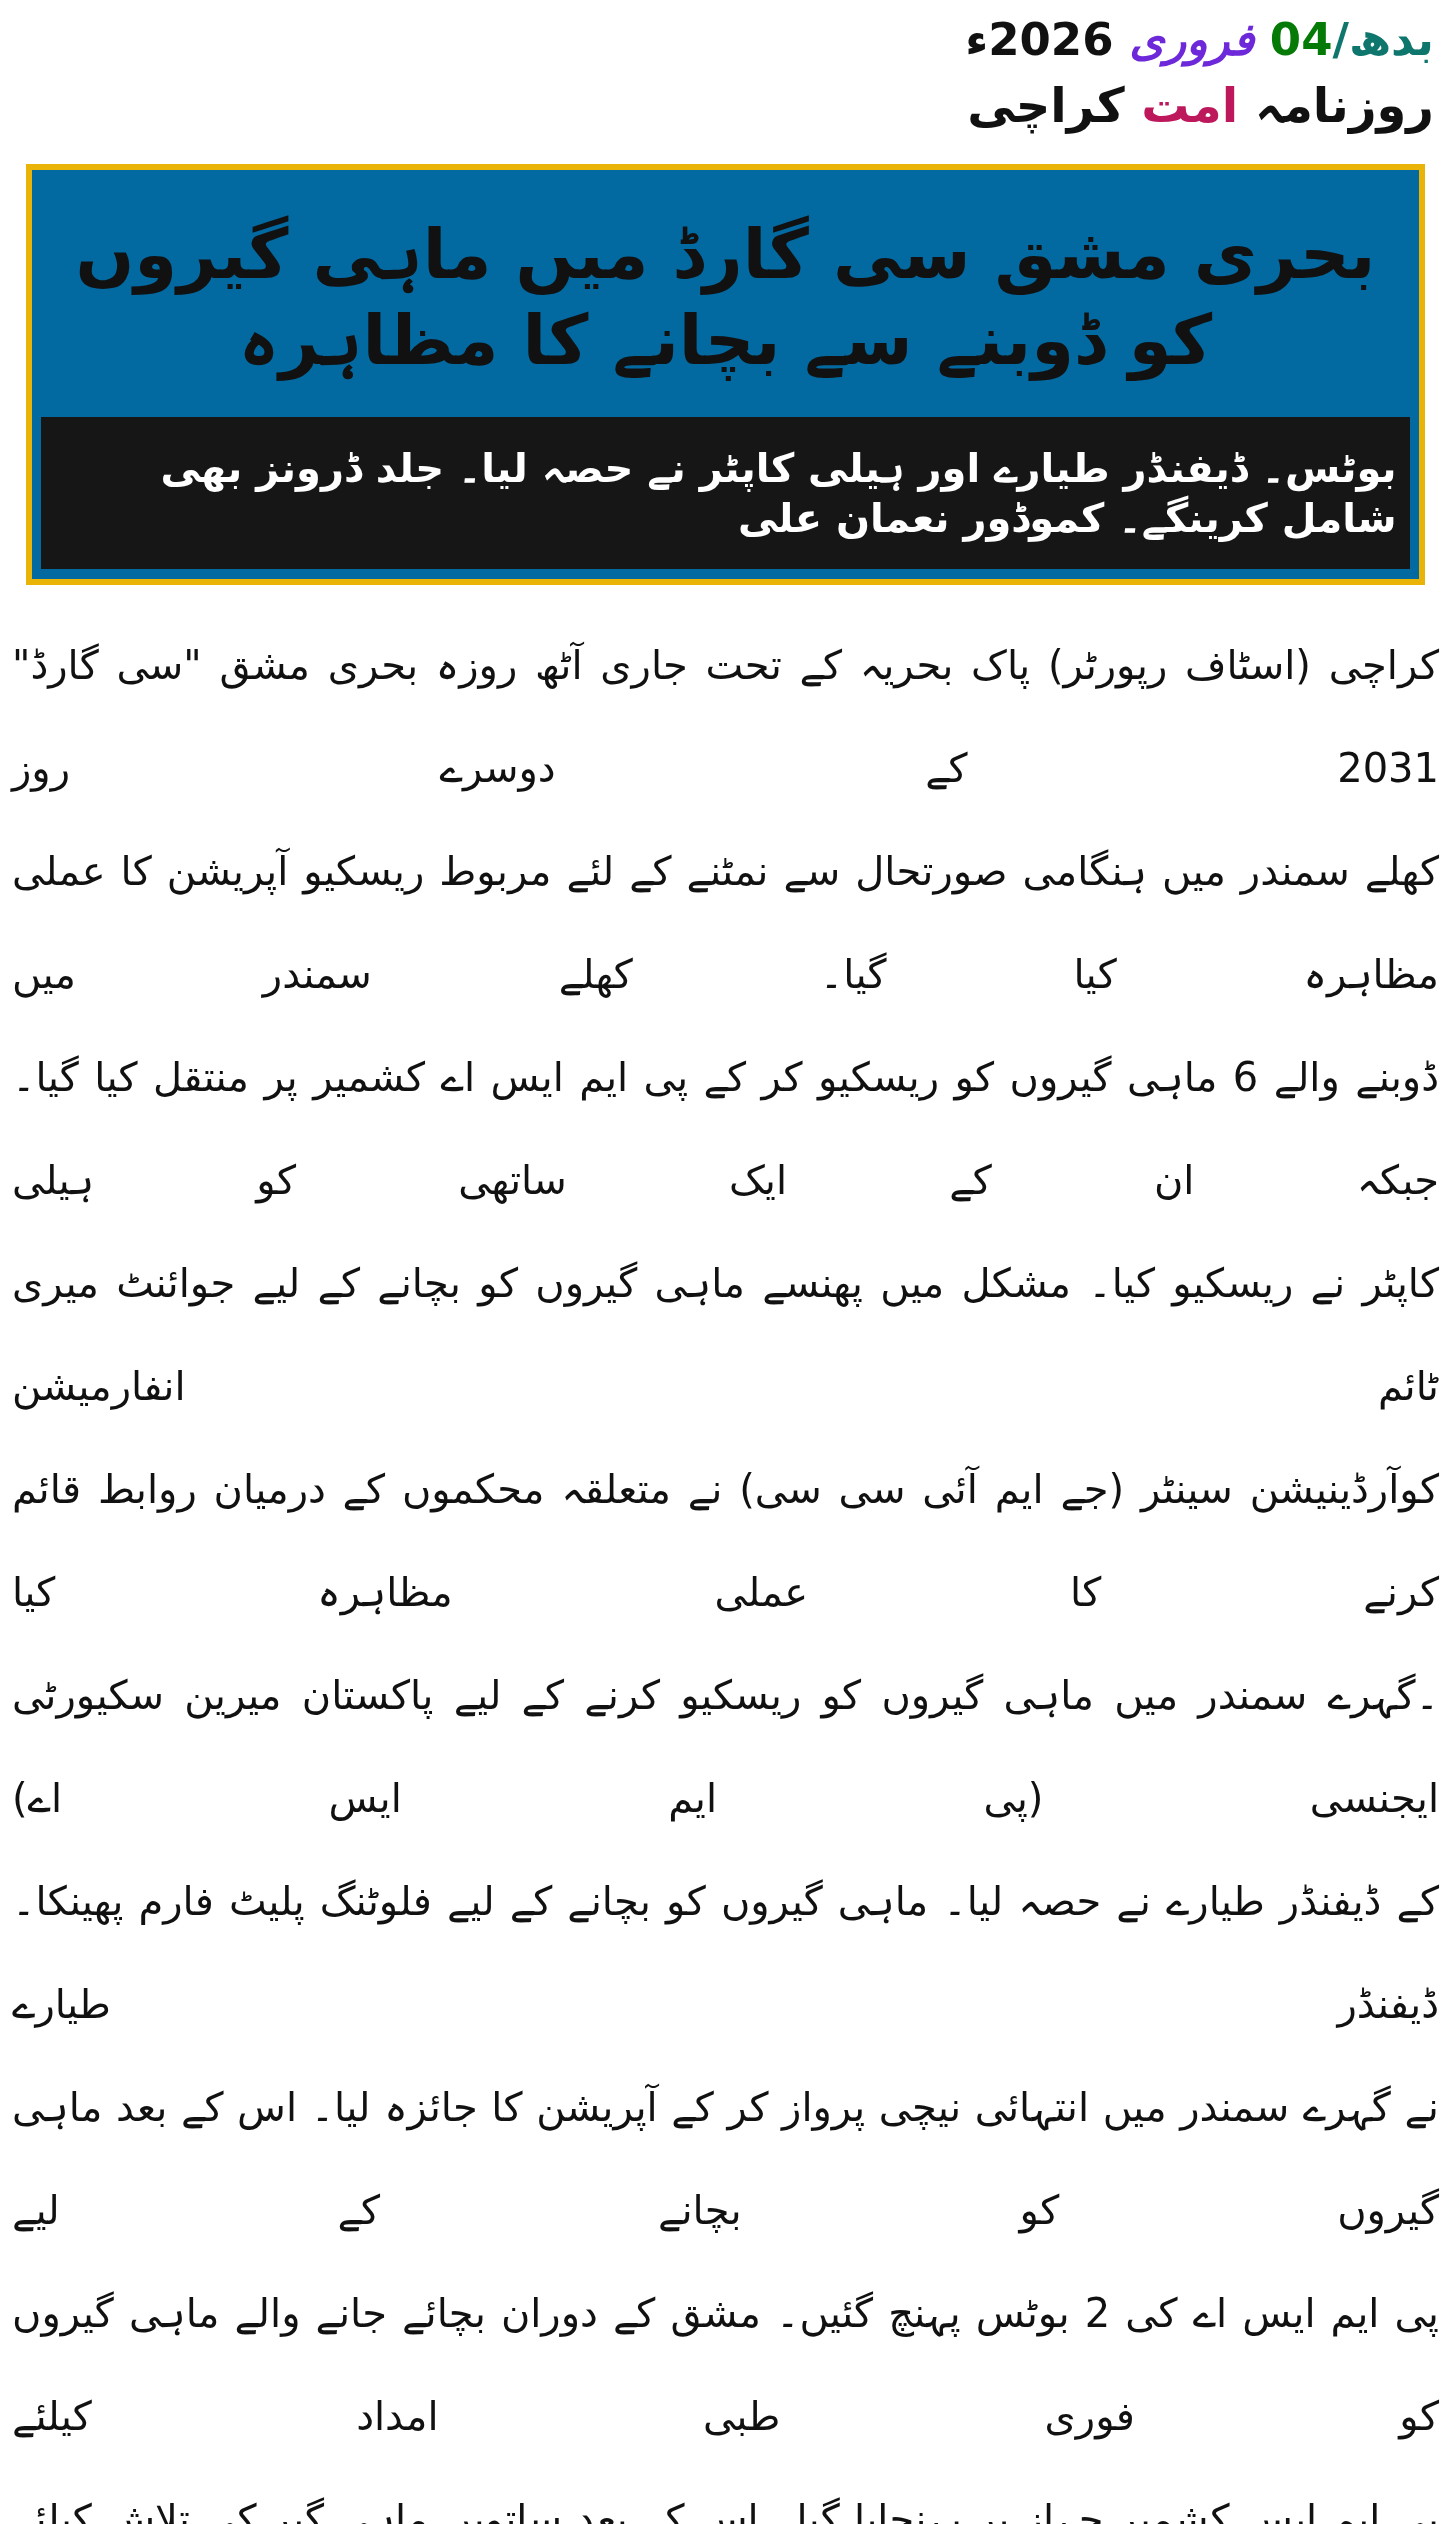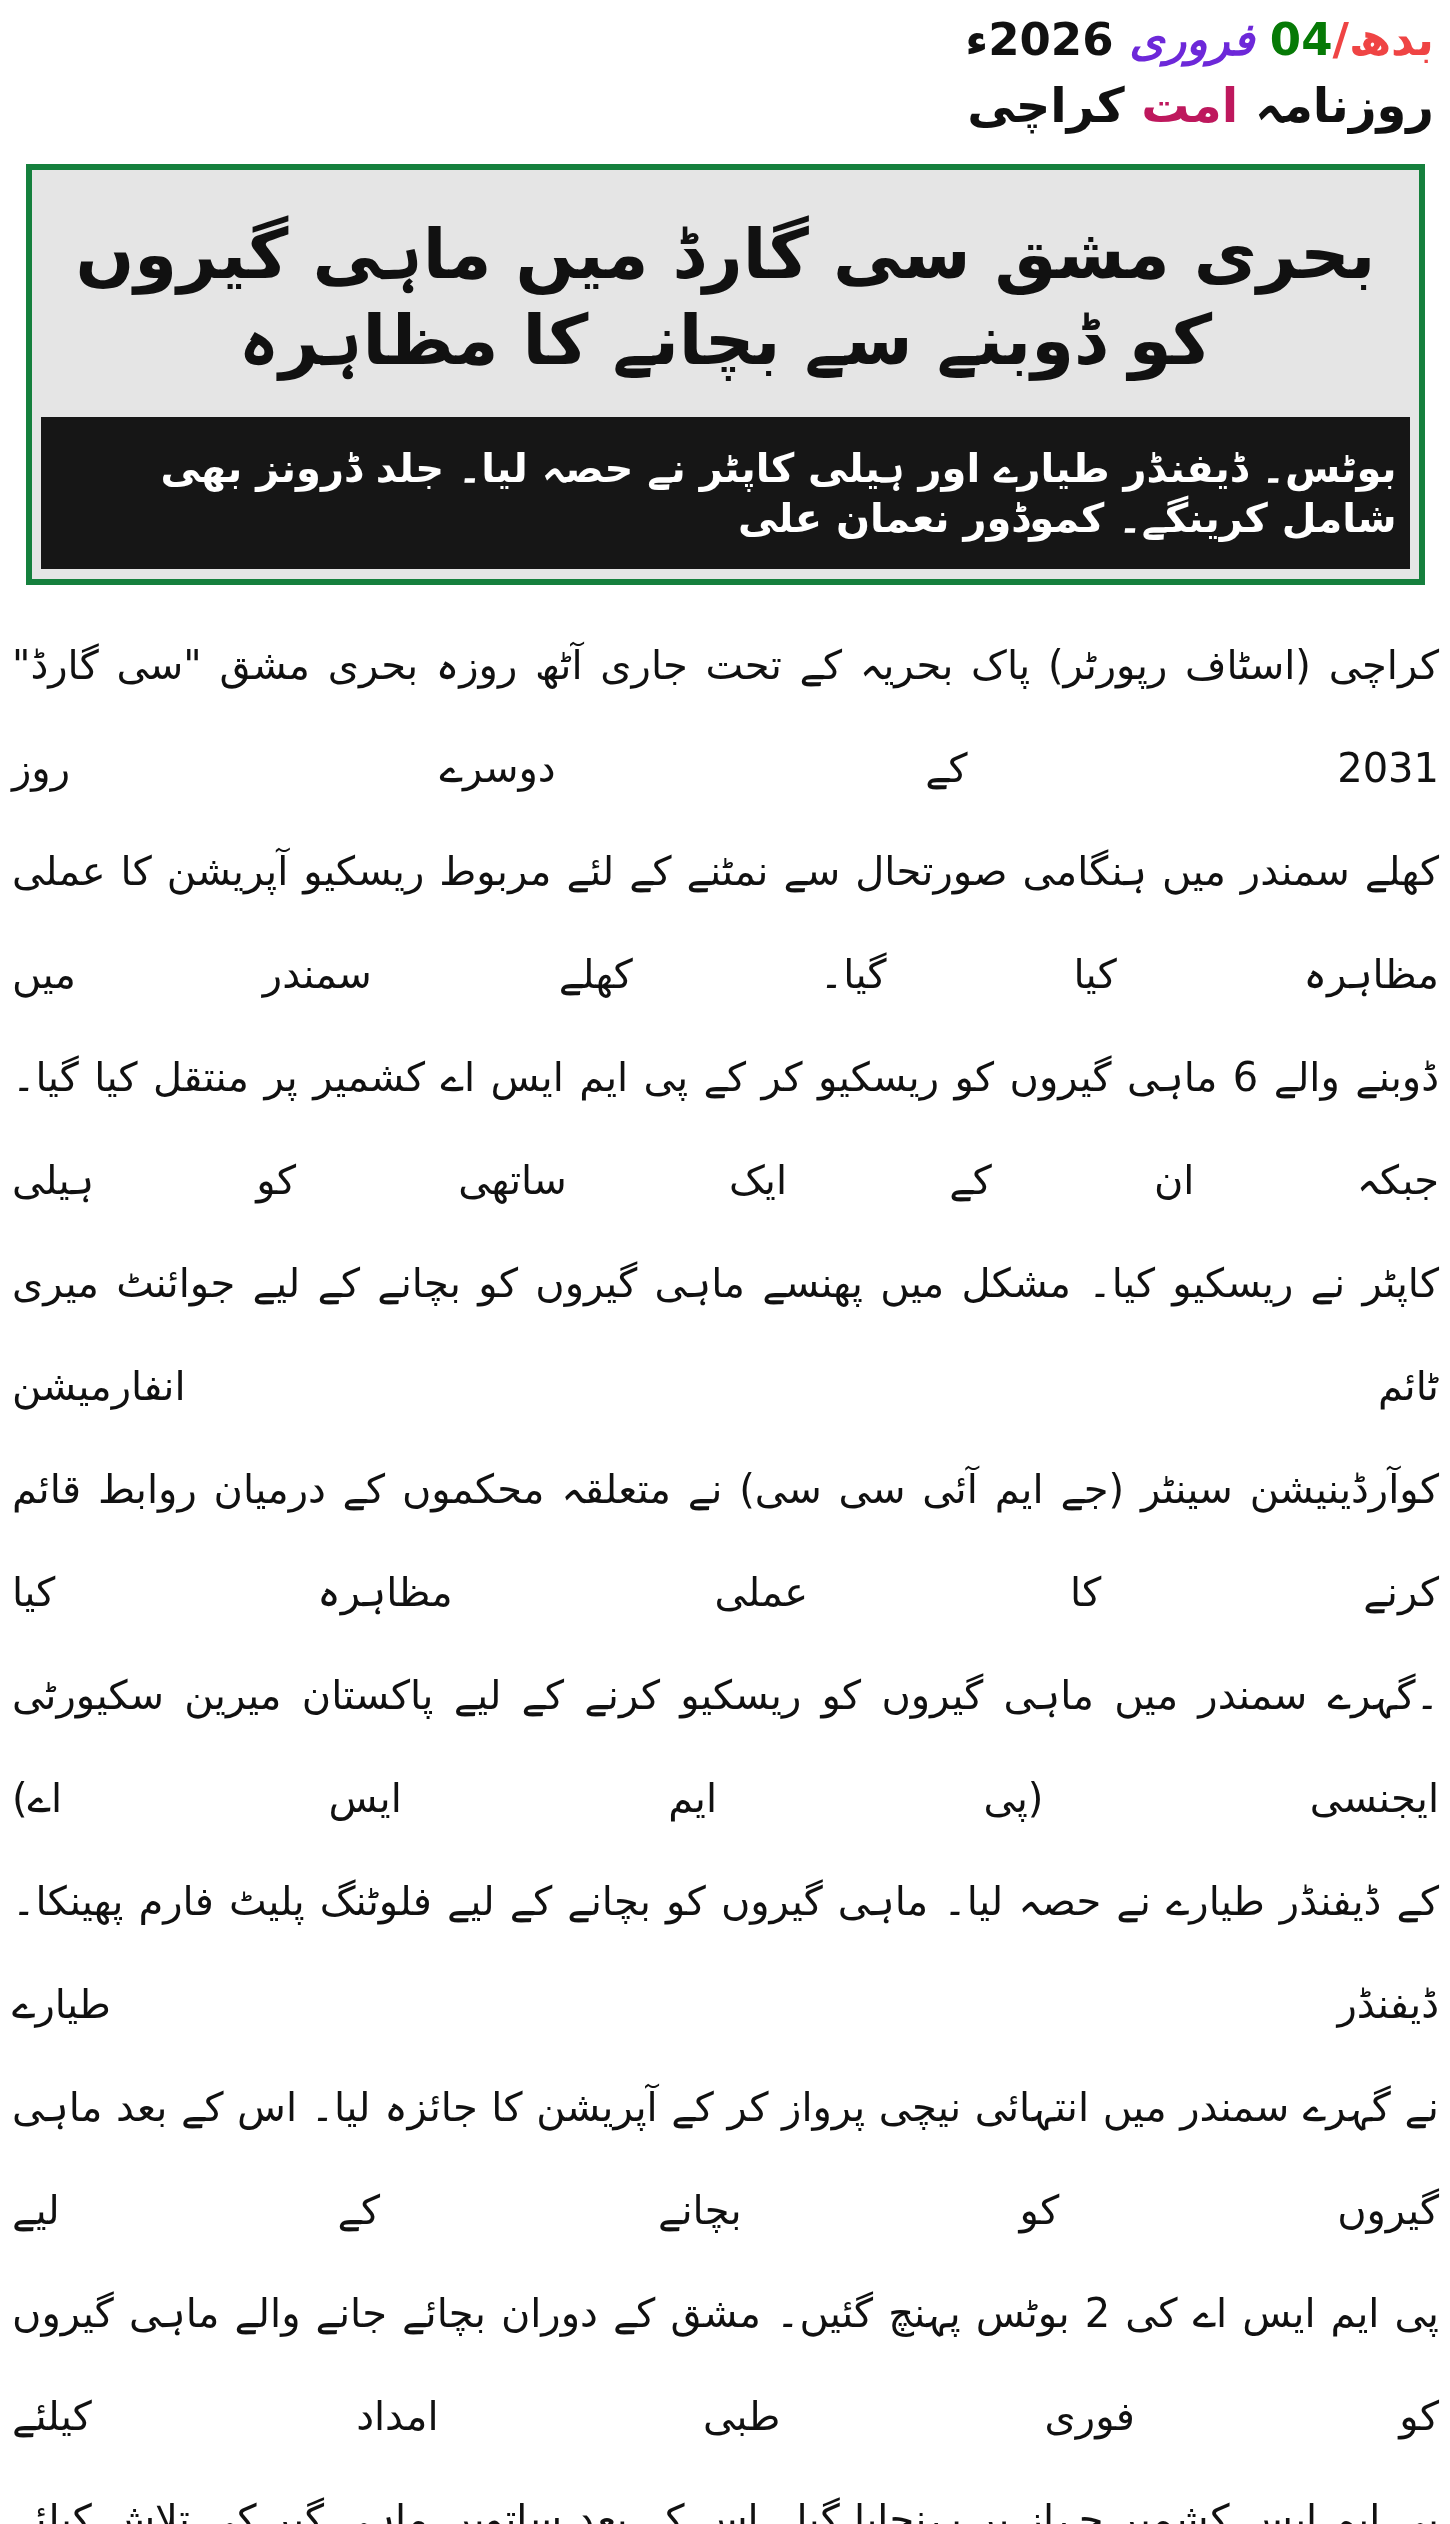--- a/index.html
+++ b/index.html
@@ -16,37 +16,37 @@
   .masthead {
     padding: 8.6px 17px 0 0;
     text-align: right;
   }
   .masthead-date {
     font-size: 45px;
     line-height: 62px;
     font-weight: bold;
     white-space: nowrap;
   }
-  .masthead-date .day-name { color: #ef4444; }
+  .masthead-date .day-name { color: #0f766e; }
   .masthead-date .day-number { color: #067a06; margin-top: 17px; }
   .masthead-date .month { color: #6d28d9; font-style: italic; }
   .masthead-date .year { color: #111111; margin-top: 33px; }
   .masthead-paper {
     font-size: 48px;
     line-height: 69px;
     font-weight: bold;
     white-space: nowrap;
   }
   .masthead-paper .paper-name { color: #be185d; }
 
   
   .headline-box {
     margin: 24px 26px 0 26px;
-    border: 6px solid #15803d;
-    background: #e5e5e5;
+    border: 6px solid #eab308;
+    background: #0369a1;
   }
   .headline-main {
     font-size: 69px;
     line-height: 1.25;
     font-weight: bold;
     text-align: center;
     padding: 41px 12px 34px 12px;
     color: #111111;
   }
   .headline-sub {

